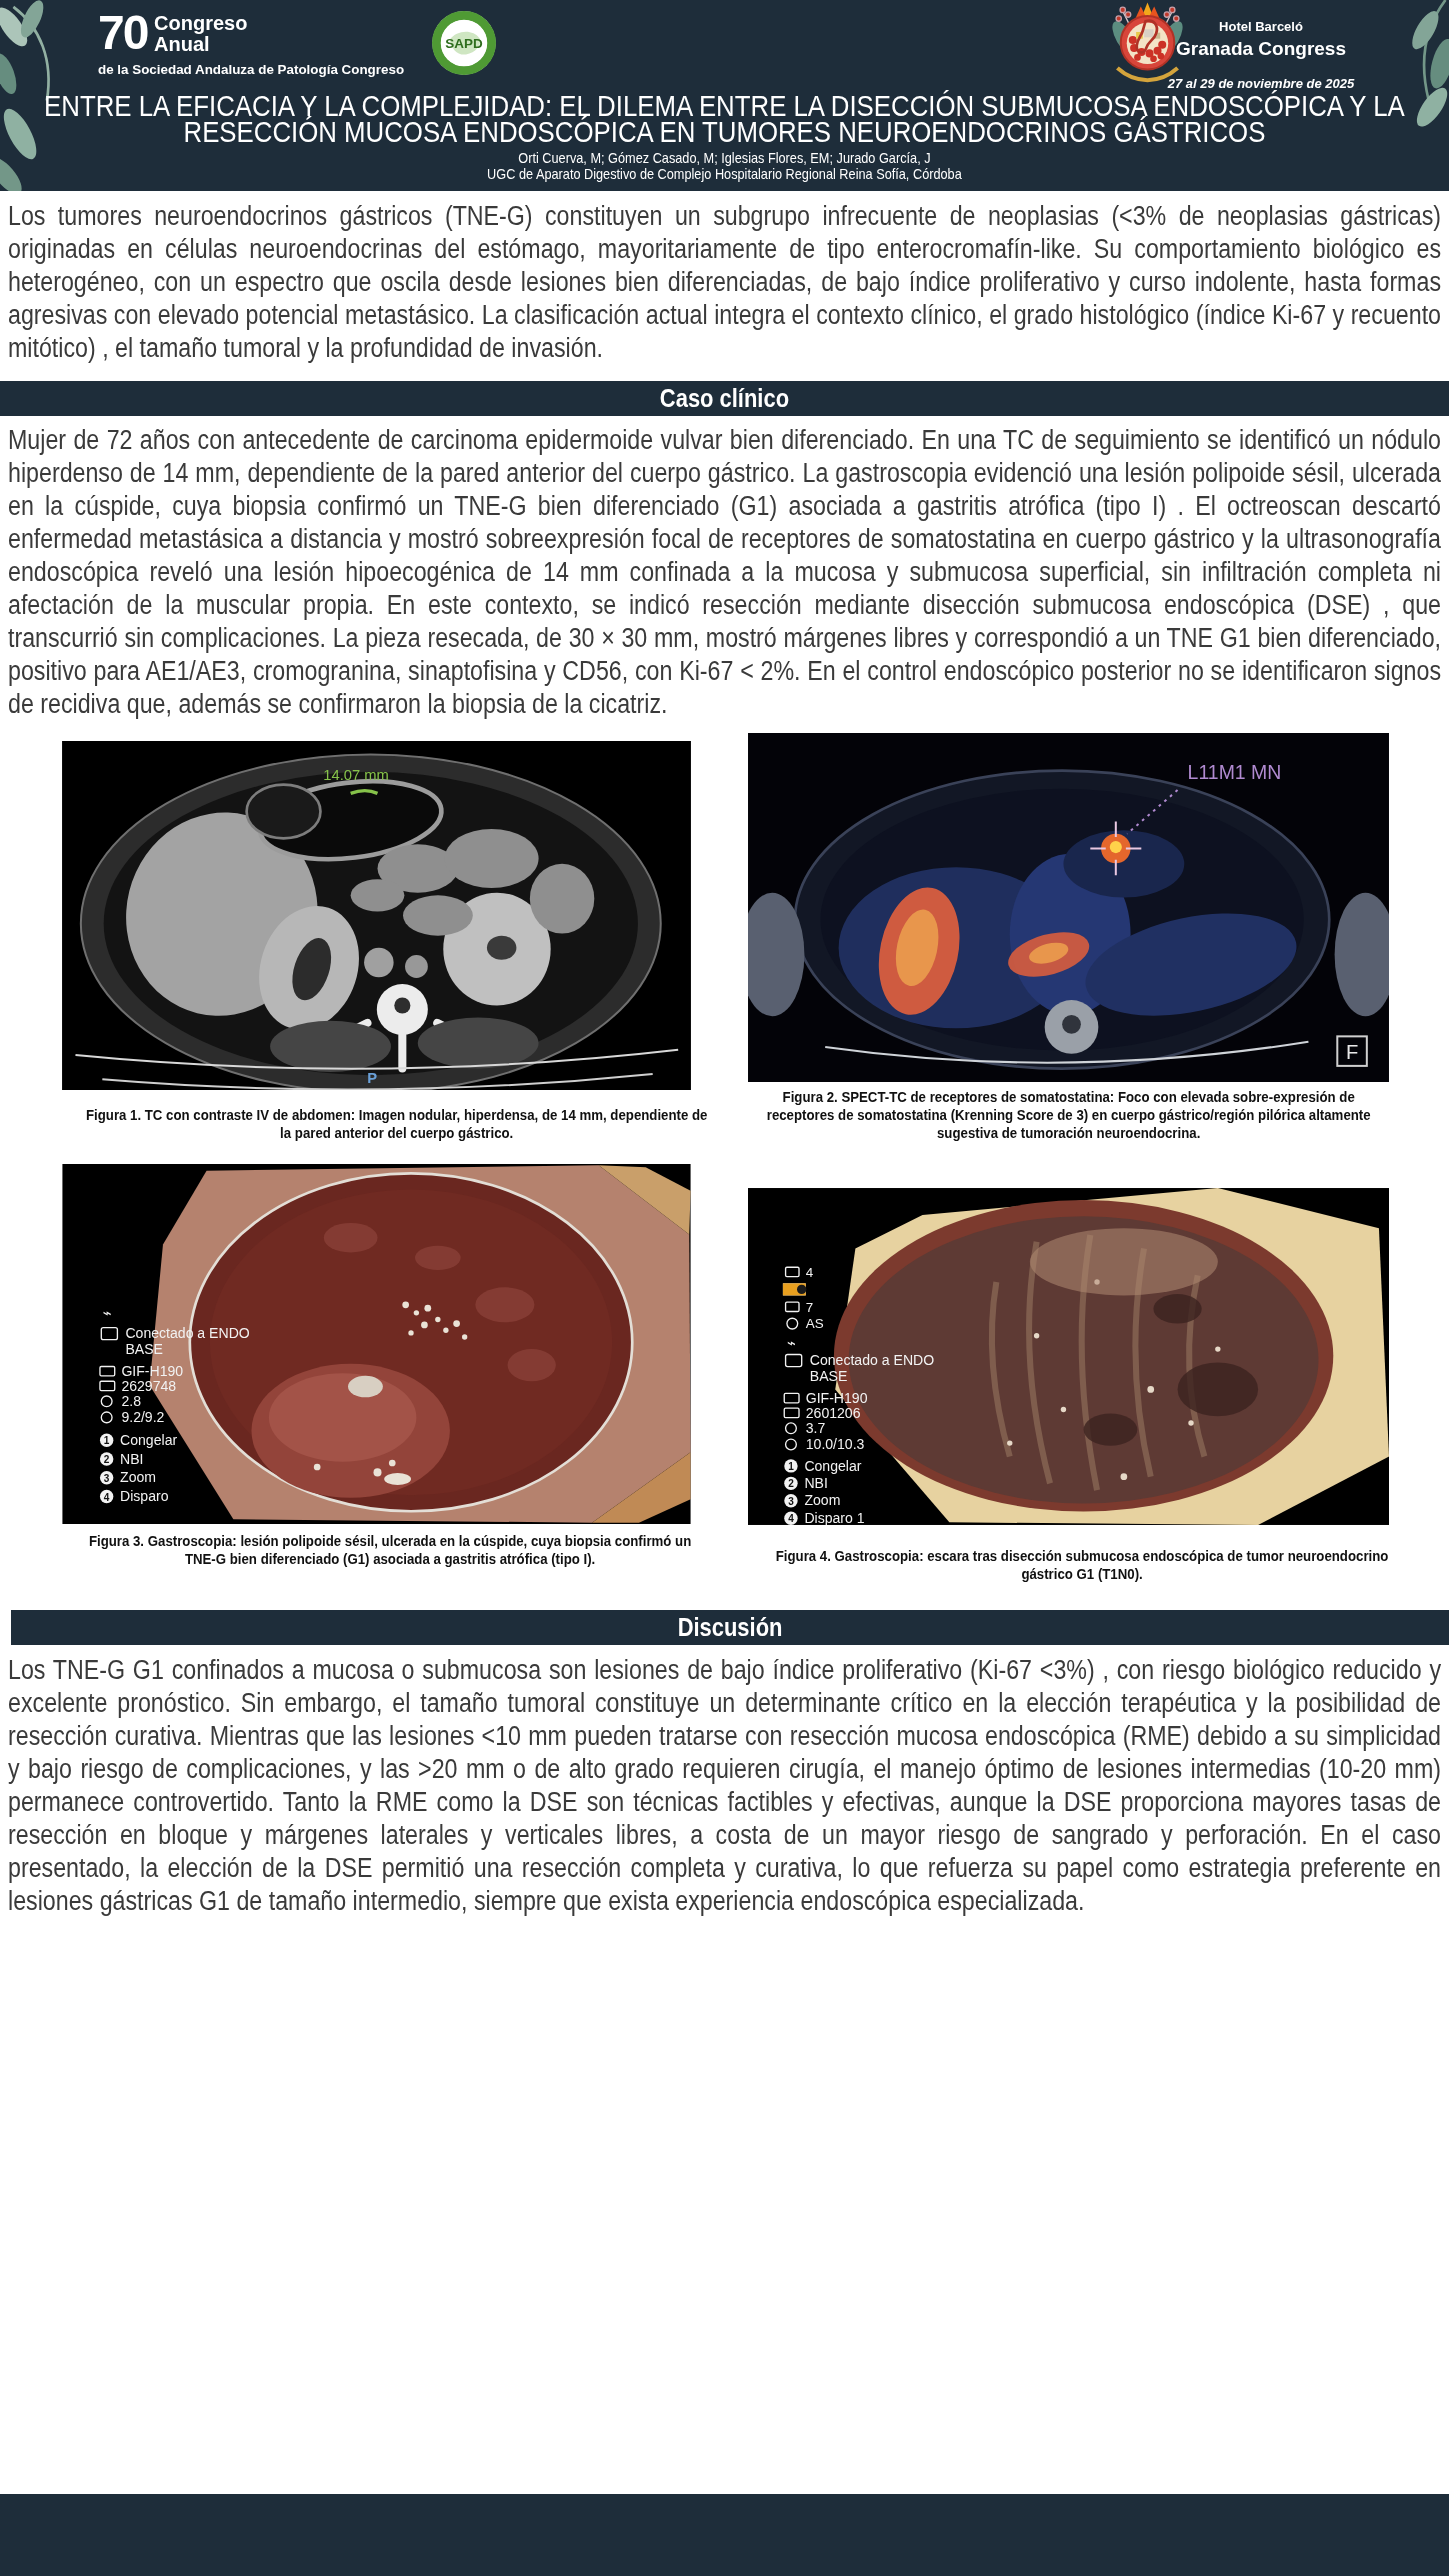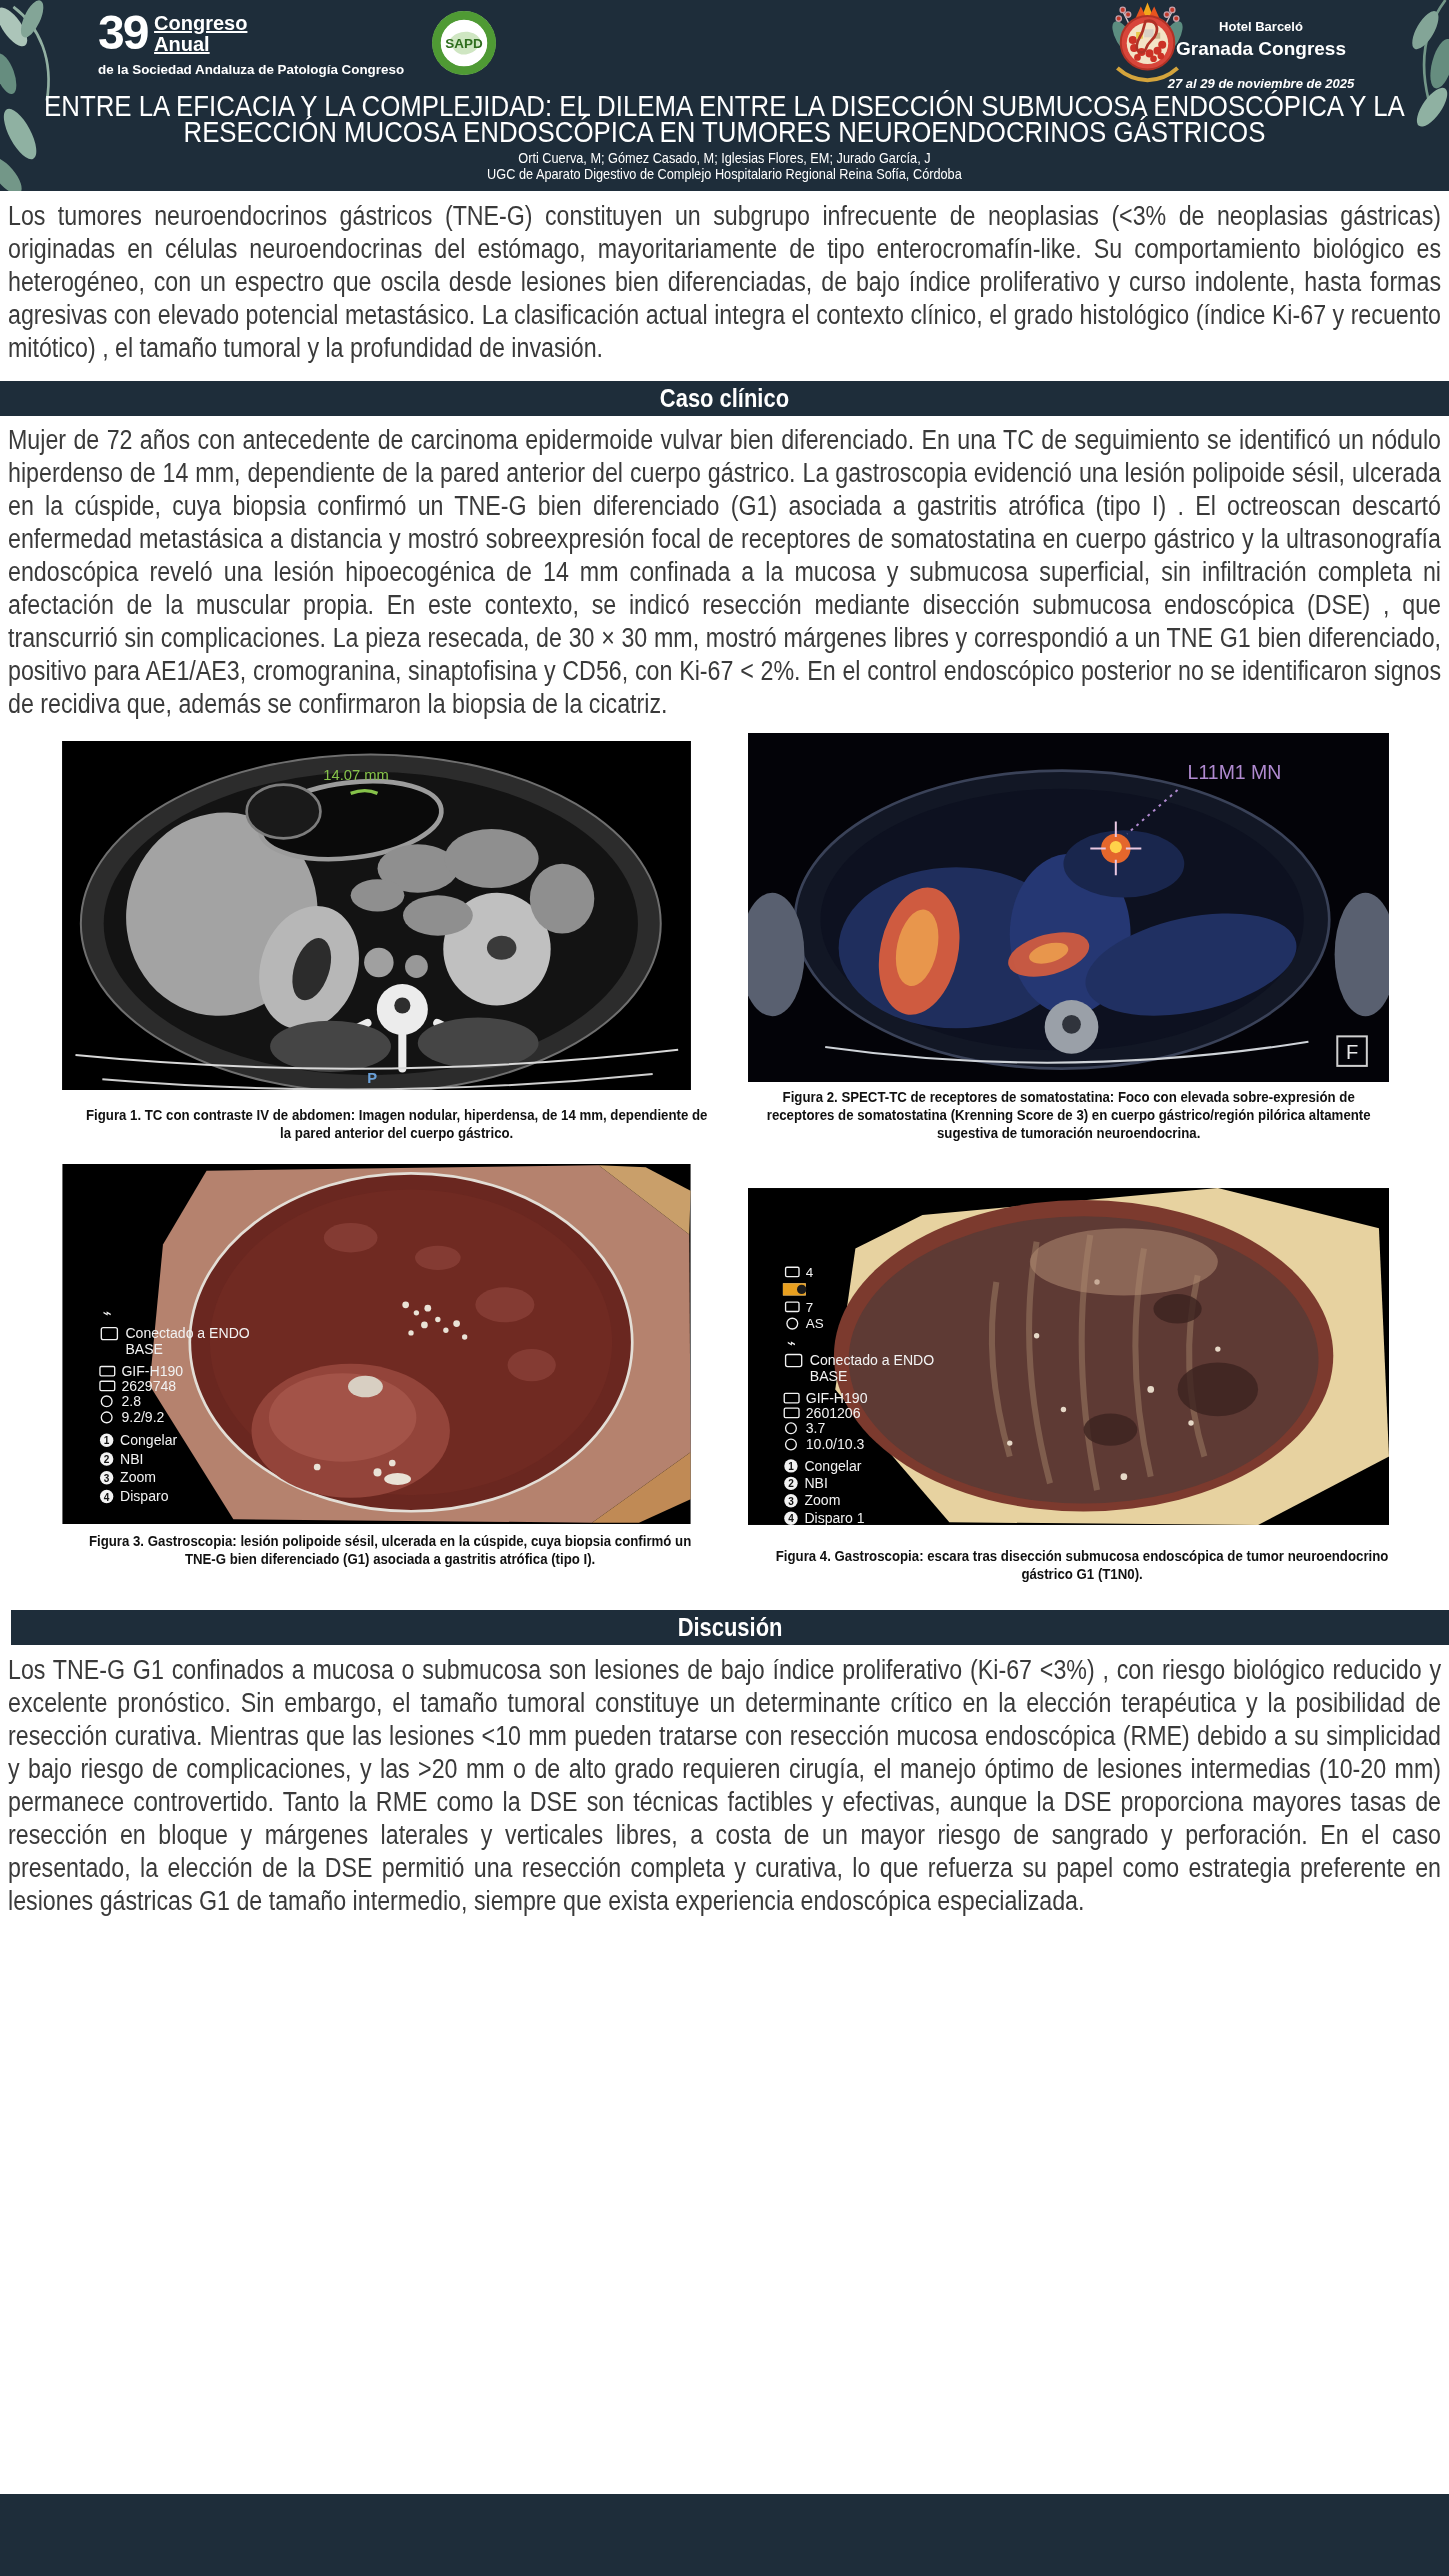--- a/index.html
+++ b/index.html
@@ -11,21 +11,21 @@
   .cond-c{transform:scaleX(0.86);transform-origin:50% 0;width:116.28%;margin-left:-8.14%;}
 
   
   .top{position:relative;height:191px;background:#1e2d3a;color:#fff;}
   .leaf-left{position:absolute;left:0;top:0;}
   .leaf-right{position:absolute;right:0;top:0;}
   .brand{position:absolute;left:98px;top:10.7px;}
   .brand-row{display:flex;align-items:flex-start;}
   .ed{font-size:48px;font-weight:bold;line-height:0.92;letter-spacing:-2px;}
   .cg{margin-left:6.7px;font-weight:bold;font-size:20px;line-height:21px;padding-top:2px;}
-  .cg span{display:block;text-decoration:underline;}
+  .cg span{display:block;}
   .society{margin-top:6.7px;font-weight:bold;font-size:13.4px;letter-spacing:0px;}
   .sapd{position:absolute;left:431px;top:10px;}
   .granada-logo{position:absolute;left:1104px;top:1.3px;}
   .venue{position:absolute;left:1159px;top:17.4px;width:204px;text-align:center;font-weight:bold;}
   .venue-1{font-size:13px;line-height:20px;}
   .venue-2{font-size:19px;line-height:23px;}
   .dates{font-size:13px;margin-top:16px;font-weight:bold;font-style:italic;}
 
   .titleblock{position:absolute;left:0;right:0;top:93px;text-align:center;color:#fff;}
   .ptitle{font-size:30px;line-height:25.5px;font-weight:normal;letter-spacing:0;}
@@ -82,21 +82,21 @@
       <g opacity="0.9">
         <path d="M90,0 C60,40 50,90 65,150" stroke="#7da391" stroke-width="4" fill="none"></path>
         <ellipse cx="60" cy="45" rx="13" ry="32" fill="#8fb3a2" transform="rotate(30 60 45)"></ellipse>
         <ellipse cx="85" cy="95" rx="15" ry="38" fill="#6e9887" transform="rotate(15 85 95)"></ellipse>
         <ellipse cx="70" cy="160" rx="14" ry="34" fill="#9cc0ae" transform="rotate(35 70 160)"></ellipse>
       </g>
     </svg>
 
     <div class="brand">
       <div class="brand-row">
-        <div class="ed">39</div>
+        <div class="ed">70</div>
         <div class="cg">
           <span>Congreso</span>
           <span>Anual</span>
         </div>
       </div>
       <div class="society">de la Sociedad Andaluza de Patología Congreso</div>
     </div>
 
     <svg class="sapd" width="66" height="66" viewBox="0 0 98 98">
       <circle cx="49" cy="49" r="47" fill="#ffffff"></circle>

